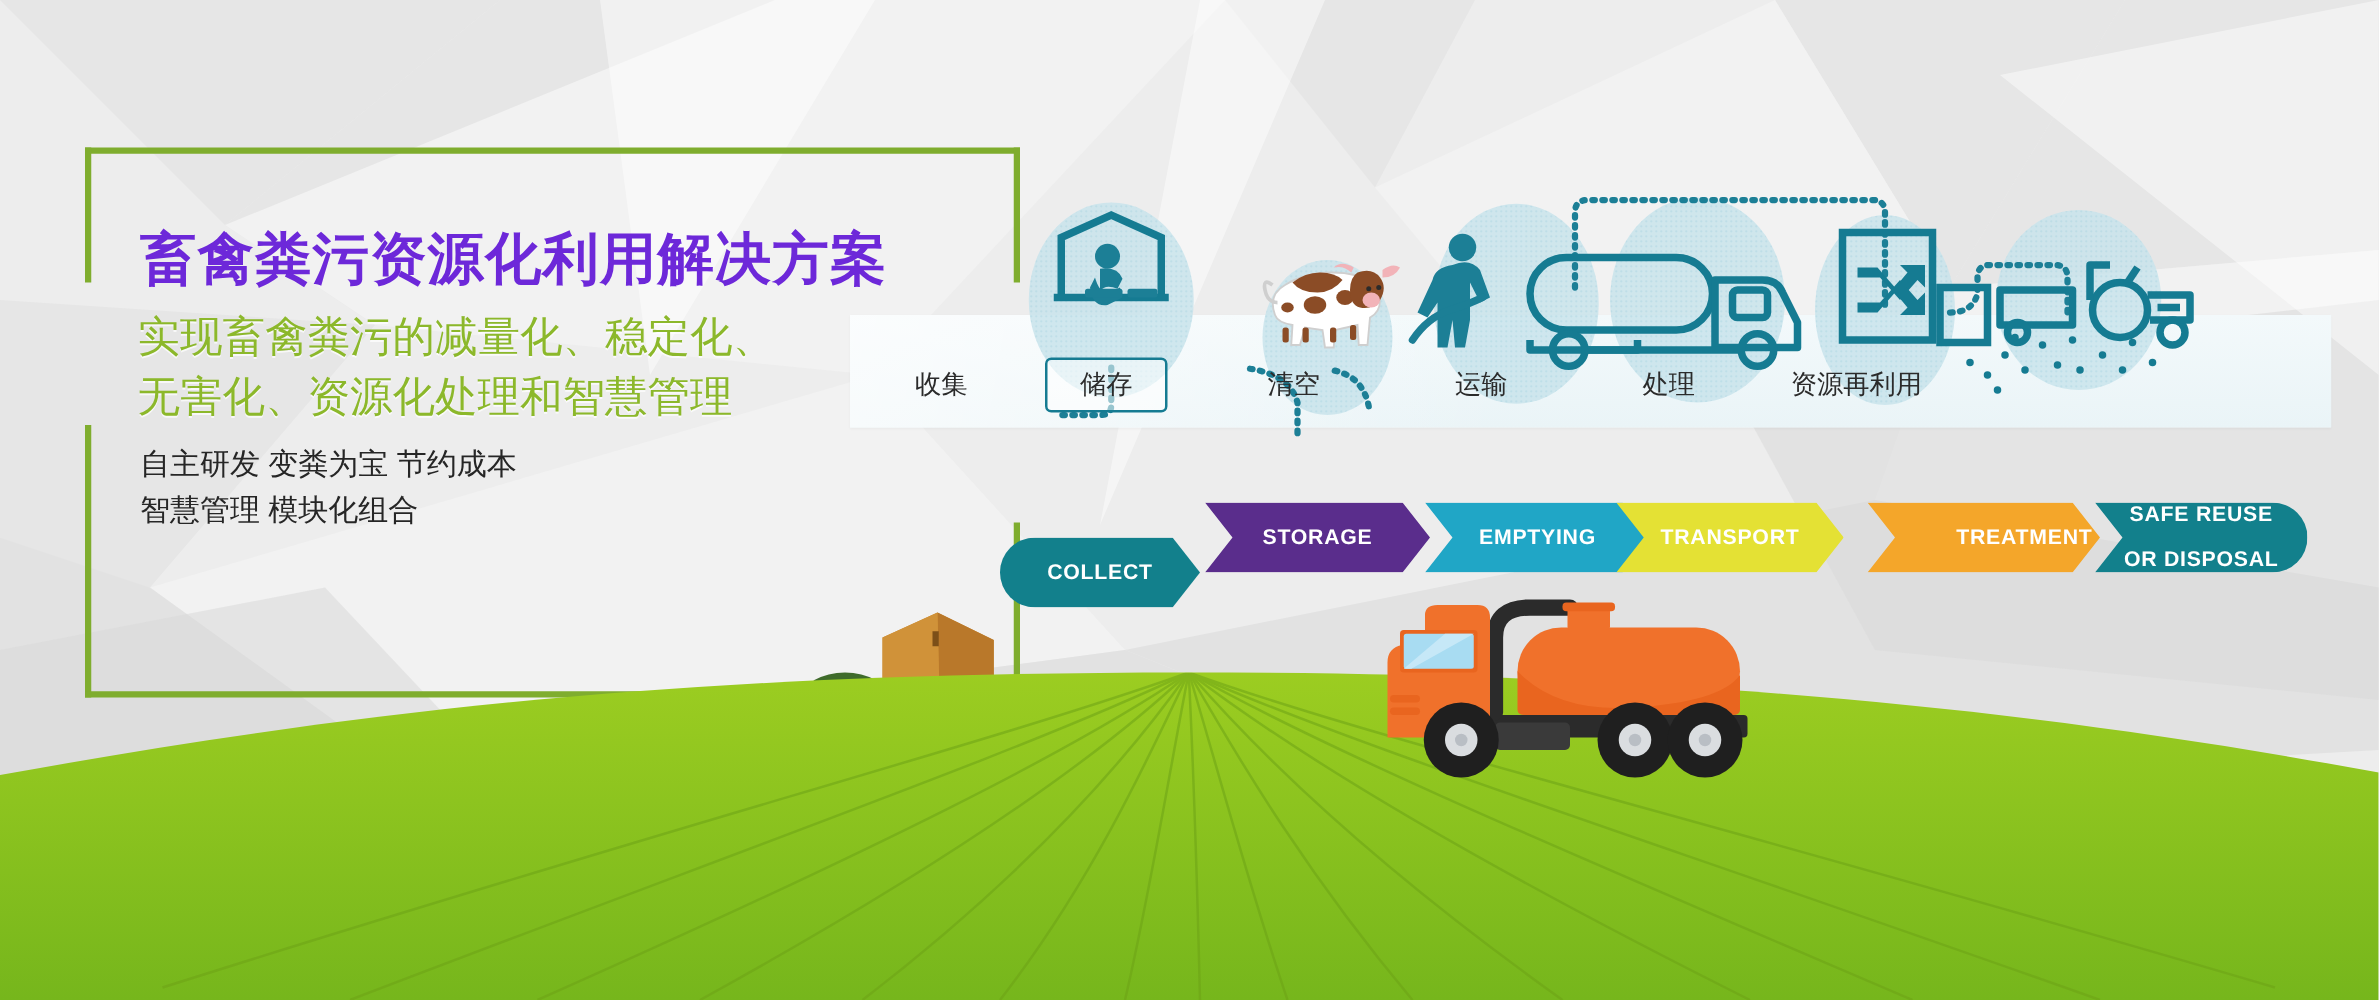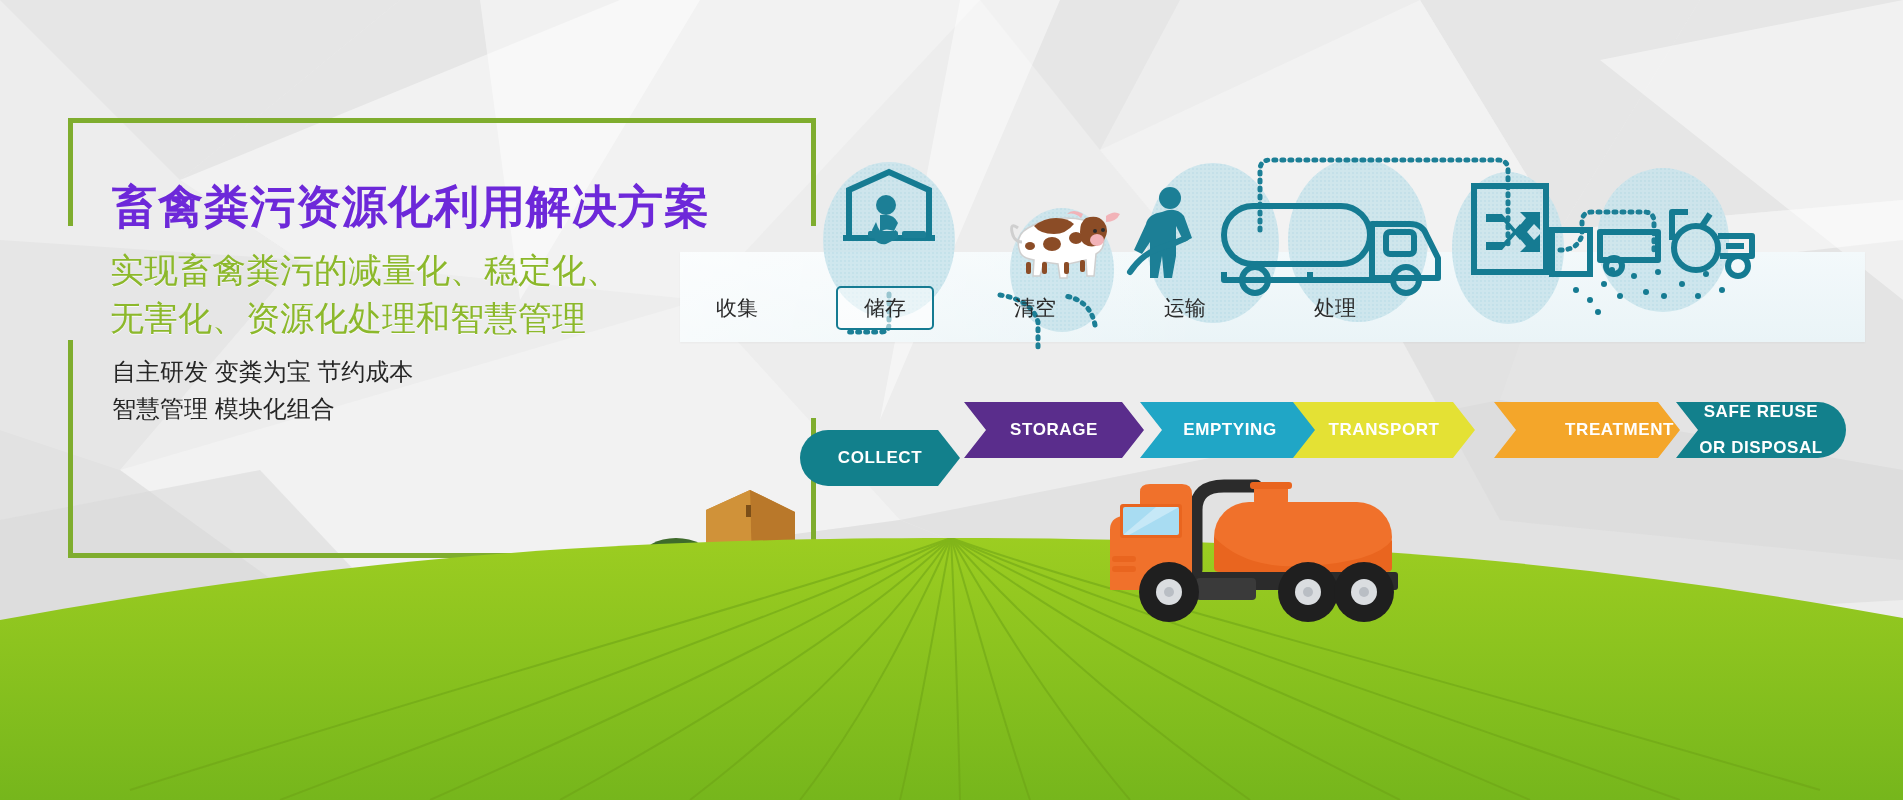--- a/index.html
+++ b/index.html
@@ -345,25 +345,26 @@
       <circle cx="1682" cy="284" r="3"></circle>
         <circle cx="1698" cy="296" r="3"></circle>
       <circle cx="1706" cy="274" r="3"></circle>
         <circle cx="1722" cy="290" r="3"></circle>
       <circle cx="1576" cy="290" r="3"></circle>
         <circle cx="1598" cy="312" r="3"></circle>
     </g>
   </svg>
 
   <div class="cn-labels">
-    <div class="cn-label" style="left:2px;  width:110px;">收集</div>
+    <div class="cn-label" style="left:18px;  width:110px;">收集</div>
     <div class="cn-label boxed" style="left:156px; width:98px; top:-2px;">储存</div>
     <div class="cn-label" style="left:300px; width:110px;">清空</div>
     <div class="cn-label" style="left:450px; width:110px;">运输</div>
     <div class="cn-label" style="left:600px; width:110px;">处理</div>
+    <div class="cn-label" style="left:710px; width:190px;">资源再利用</div>
   </div>
 
   <div class="chevrons">
 
     <div class="chev first chev-firstc" style="left:0px;   width:160px; background:#12808c;margin-top:28px;">
       <span>COLLECT</span>
     </div>
 
     <div class="chev chev-mid" style="left:164px; width:180px; background:#5a2d8c;">
       <span>STORAGE</span>

